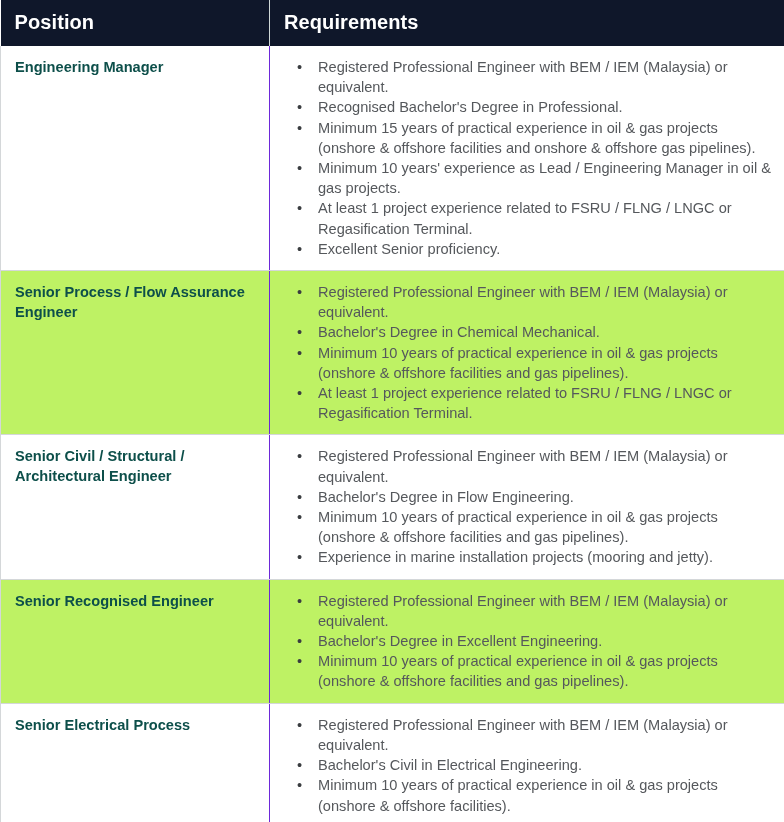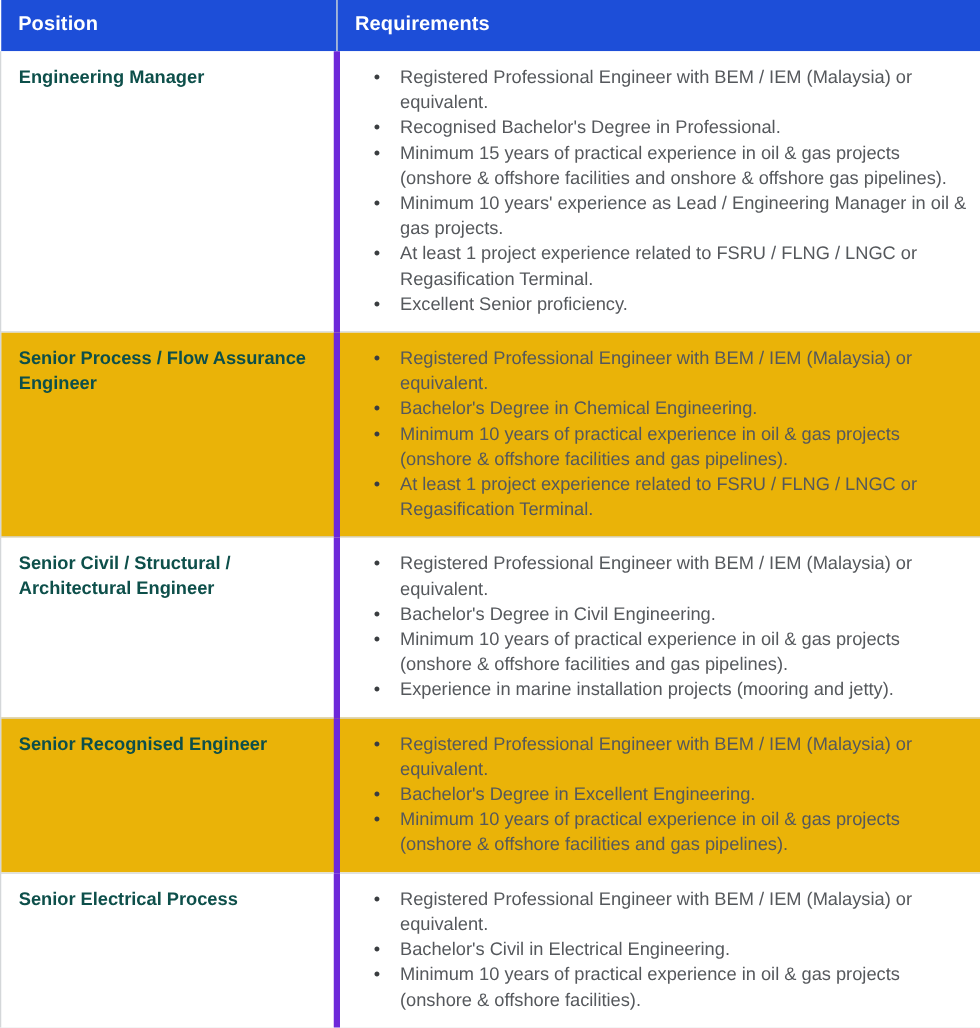--- a/index.html
+++ b/index.html
@@ -18,47 +18,47 @@
     width: 784px;
     border-collapse: collapse;
     table-layout: fixed;
   }
 
   .job-table col.col-position { width: 269px; }
   .job-table col.col-requirements { width: 515px; }
 
   
   thead th {
-    background: #1d4ed8;
+    background: #0f172a;
     color: #ffffff;
-    font-size: 16px;
+    font-size: 20px;
     font-weight: bold;
     text-align: left;
     padding: 11px 0 12px 14px;
     border: none;
     vertical-align: middle;
     letter-spacing: 0.1px;
   }
   thead th.th-position {
     border-right: 1px solid #cfd8d6;
   }
 
   
   tbody tr.row-light { background: #ffffff; }
-  tbody tr.row-tint  { background: #eab308; }
+  tbody tr.row-tint  { background: #bef264; }
 
   tbody td {
     vertical-align: top;
     border-bottom: 1px solid #d4d7d9;
     border-left: 1px solid #d4d7d9;
     border-right: 1px solid #d4d7d9;
     padding: 0;
   }
   tbody td.cell-position {
-    border-right: 5px solid #6d28d9;
+    border-right: 1px solid #6d28d9;
     border-left: 1px solid #d4d7d9;
   }
   tbody td.cell-requirements {
     border-left: none;
     border-right: 1px solid #d4d7d9;
   }
 
   .position-text {
     display: block;
     color: #0d4f4a;
@@ -120,34 +120,34 @@
           </ul>
         </td>
       </tr>
       <tr class="row-tint">
         <td class="cell-position">
           <span class="position-text">Senior Process / Flow Assurance Engineer</span>
         </td>
         <td class="cell-requirements">
           <ul class="req-list">
             <li><span class="bullet">•</span><span class="req-text">Registered Professional Engineer with BEM / IEM (Malaysia) or equivalent.</span></li>
-            <li><span class="bullet">•</span><span class="req-text">Bachelor's Degree in Chemical Engineering.</span></li>
+            <li><span class="bullet">•</span><span class="req-text">Bachelor's Degree in Chemical Mechanical.</span></li>
             <li><span class="bullet">•</span><span class="req-text">Minimum 10 years of practical experience in oil &amp; gas projects (onshore &amp; offshore facilities and gas pipelines).</span></li>
             <li><span class="bullet">•</span><span class="req-text">At least 1 project experience related to FSRU / FLNG / LNGC or Regasification Terminal.</span></li>
           </ul>
         </td>
       </tr>
       <tr class="row-light">
         <td class="cell-position">
           <span class="position-text">Senior Civil / Structural / Architectural Engineer</span>
         </td>
         <td class="cell-requirements">
           <ul class="req-list">
             <li><span class="bullet">•</span><span class="req-text">Registered Professional Engineer with BEM / IEM (Malaysia) or equivalent.</span></li>
-            <li><span class="bullet">•</span><span class="req-text">Bachelor's Degree in Civil Engineering.</span></li>
+            <li><span class="bullet">•</span><span class="req-text">Bachelor's Degree in Flow Engineering.</span></li>
             <li><span class="bullet">•</span><span class="req-text">Minimum 10 years of practical experience in oil &amp; gas projects (onshore &amp; offshore facilities and gas pipelines).</span></li>
             <li><span class="bullet">•</span><span class="req-text">Experience in marine installation projects (mooring and jetty).</span></li>
           </ul>
         </td>
       </tr>
       <tr class="row-tint">
         <td class="cell-position">
           <span class="position-text">Senior Recognised Engineer</span>
         </td>
         <td class="cell-requirements">

